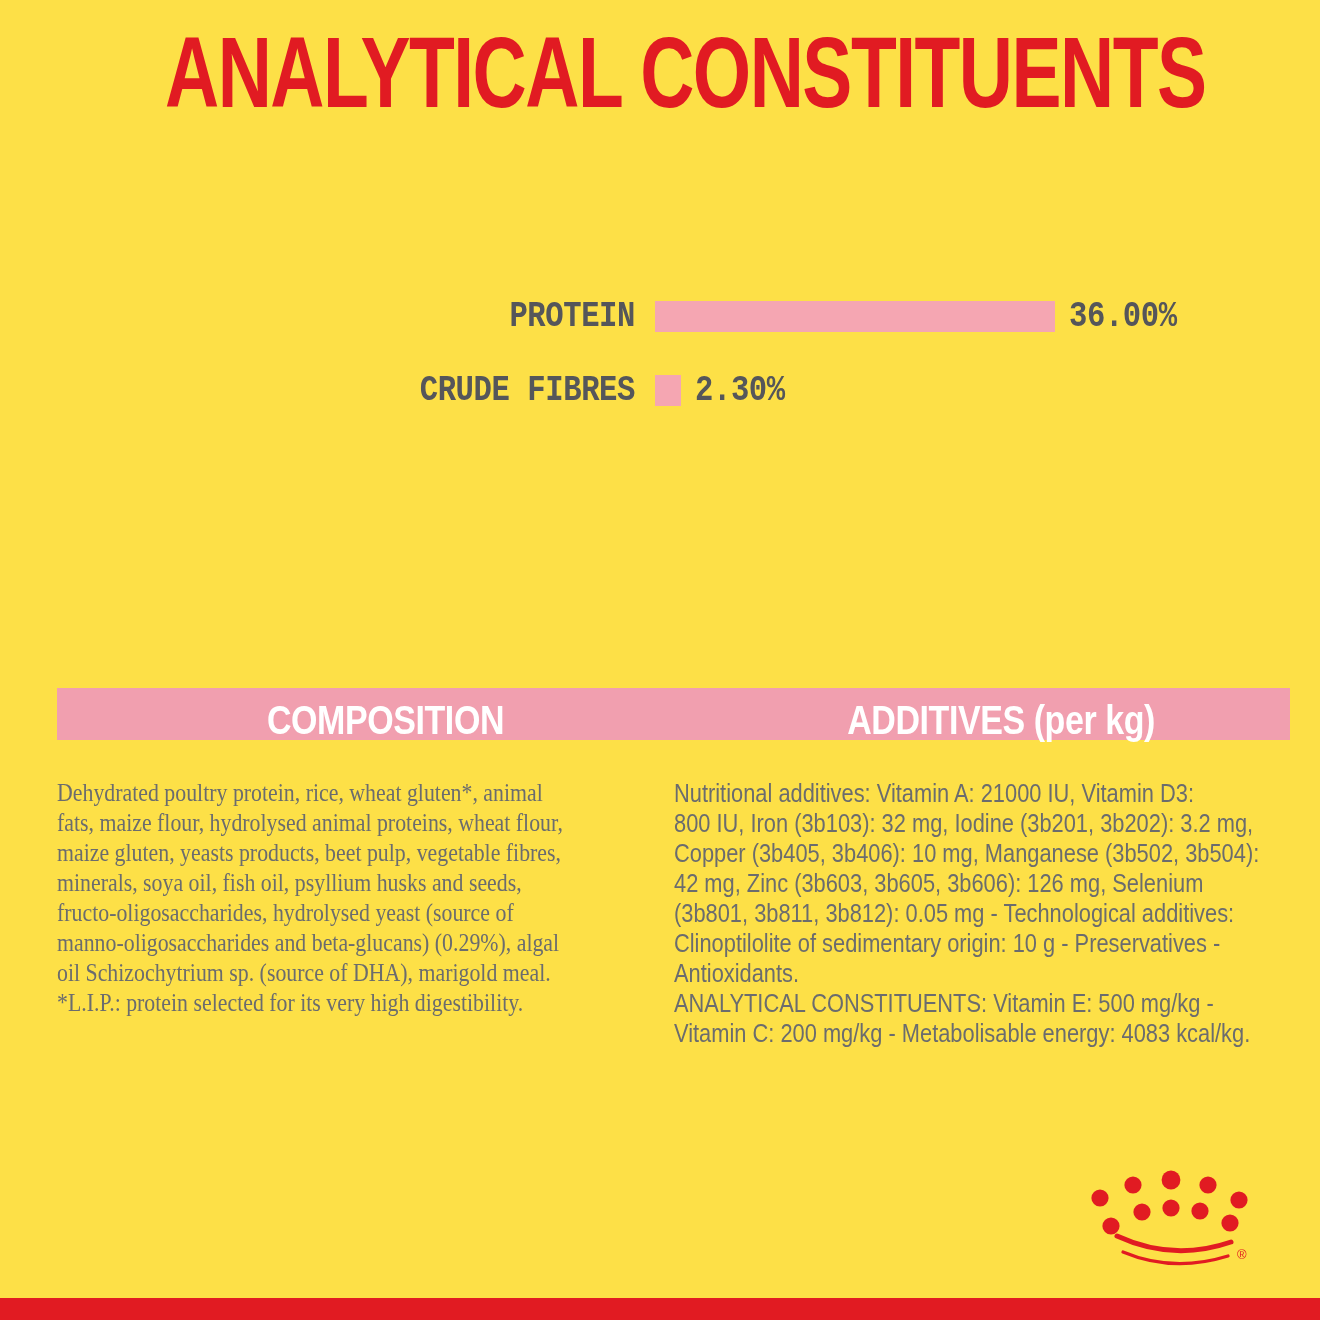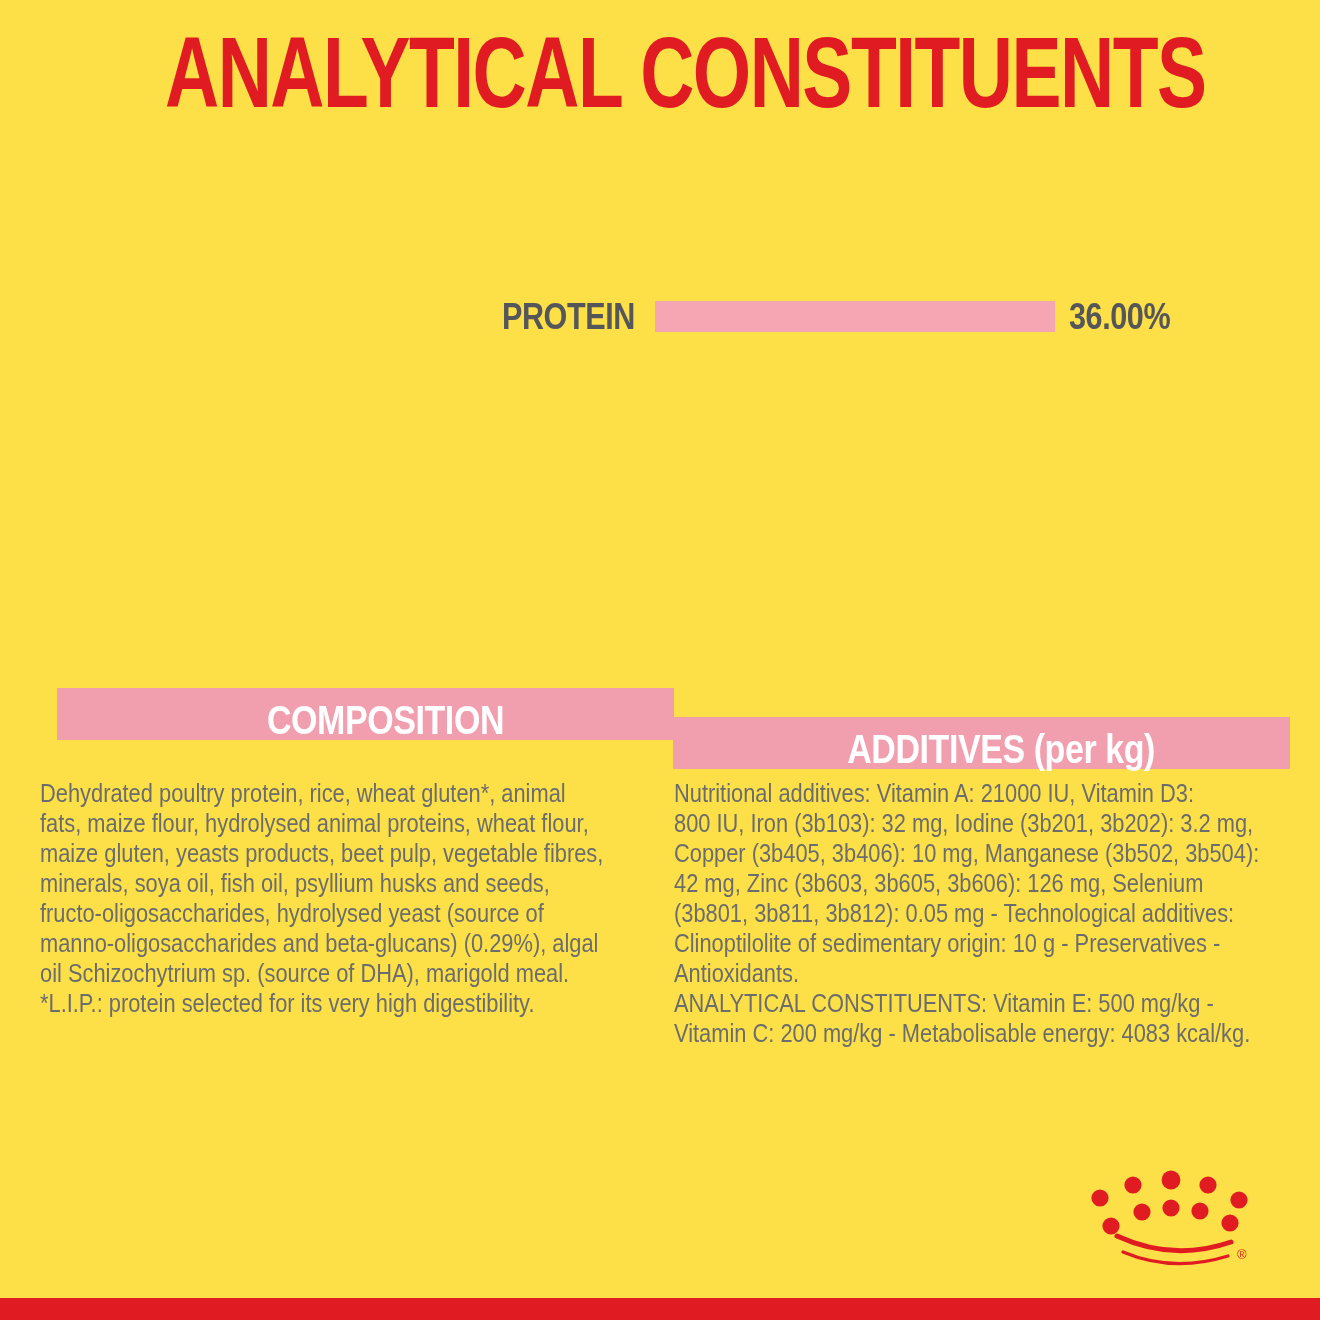--- a/index.html
+++ b/index.html
@@ -12,50 +12,50 @@
 
   
   .title {
     position:absolute; top:22px; left:0; width:1320px; margin:0;
     text-align:center; font-size:100px; line-height:100px; font-weight:bold;
     color:#E11B22; letter-spacing:-2px; white-space:nowrap;
     transform:scaleX(0.75); transform-origin:center top;
   }
 
   
-  .chart { position:absolute; top:301px; left:0; width:1320px; }
+  .chart { position:absolute; top:301px; left:0; width:1320px;font-family:Liberation Mono, monospace; }
   .crow { display:flex; align-items:center; height:31px; margin-bottom:43px; }
   .clbl {
     width:635px; text-align:right; font-weight:bold; font-size:36px;
     color:#55565A; letter-spacing:-0.5px; white-space:nowrap;
     transform:scaleX(0.85); transform-origin:100% 50%;
   }
   .cbar { margin-left:20px; height:31px; background:#F5A6B2; flex:none; }
   .cval {
     margin-left:14px; font-weight:bold; font-size:36px;
     color:#55565A; letter-spacing:-0.5px; white-space:nowrap;
     transform:scaleX(0.85); transform-origin:0 50%;
   }
 
   
   .band {
     position:absolute; top:688px; height:52px; background:#F19FAF;
     color:#ffffff; text-align:center; line-height:64px;padding-left:40px;
   }
   .band-comp { left:57px;  width:577px; }
-  .band-add  { left:673px; width:577px;margin-top:29px; }
+  .band-add  { left:673px; width:577px; }
   .band .inner {
     display:inline-block; font-weight:bold; font-size:40px;
     letter-spacing:-0.5px; white-space:nowrap;
     transform:scaleX(0.85); transform-origin:center center;
   }
 
   
   .col { position:absolute; top:778px; }
-  .col-comp { left:40px; }
+  .col-comp { left:57px;font-family:Liberation Serif, serif; }
   .col-add  { left:674px; }
   .tline {
     height:30px; line-height:30px; font-size:26px; color:#6B6C6E;
     white-space:nowrap; transform:scaleX(0.84); transform-origin:0 0;
   }
 
   
   .crown { position:absolute; left:1086px; top:1156px; width:168px; height:114px; }
   .footer-band {
     position:absolute; left:0; top:1298px; width:1320px; height:22px;
@@ -67,20 +67,25 @@
 
 <div class="page">
 
   <h1 class="title">ANALYTICAL CONSTITUENTS</h1>
 
   <div class="chart">
     <div class="crow">
       <span class="clbl">PROTEIN</span>
       <span class="cbar" style="width: 400px; background: rgb(245, 166, 178);"></span>
       <span class="cval">36.00%</span>
+    </div>
+    <div class="crow">
+      <span class="clbl">CRUDE FIBRES</span>
+      <span class="cbar" style="width: 26px; background: rgb(245, 166, 178);"></span>
+      <span class="cval">2.30%</span>
     </div>
   </div>
 
   <div class="band band-comp">
     <span class="inner">COMPOSITION</span>
   </div>
   <div class="band band-add">
     <span class="inner">ADDITIVES (per kg)</span>
   </div>
 

